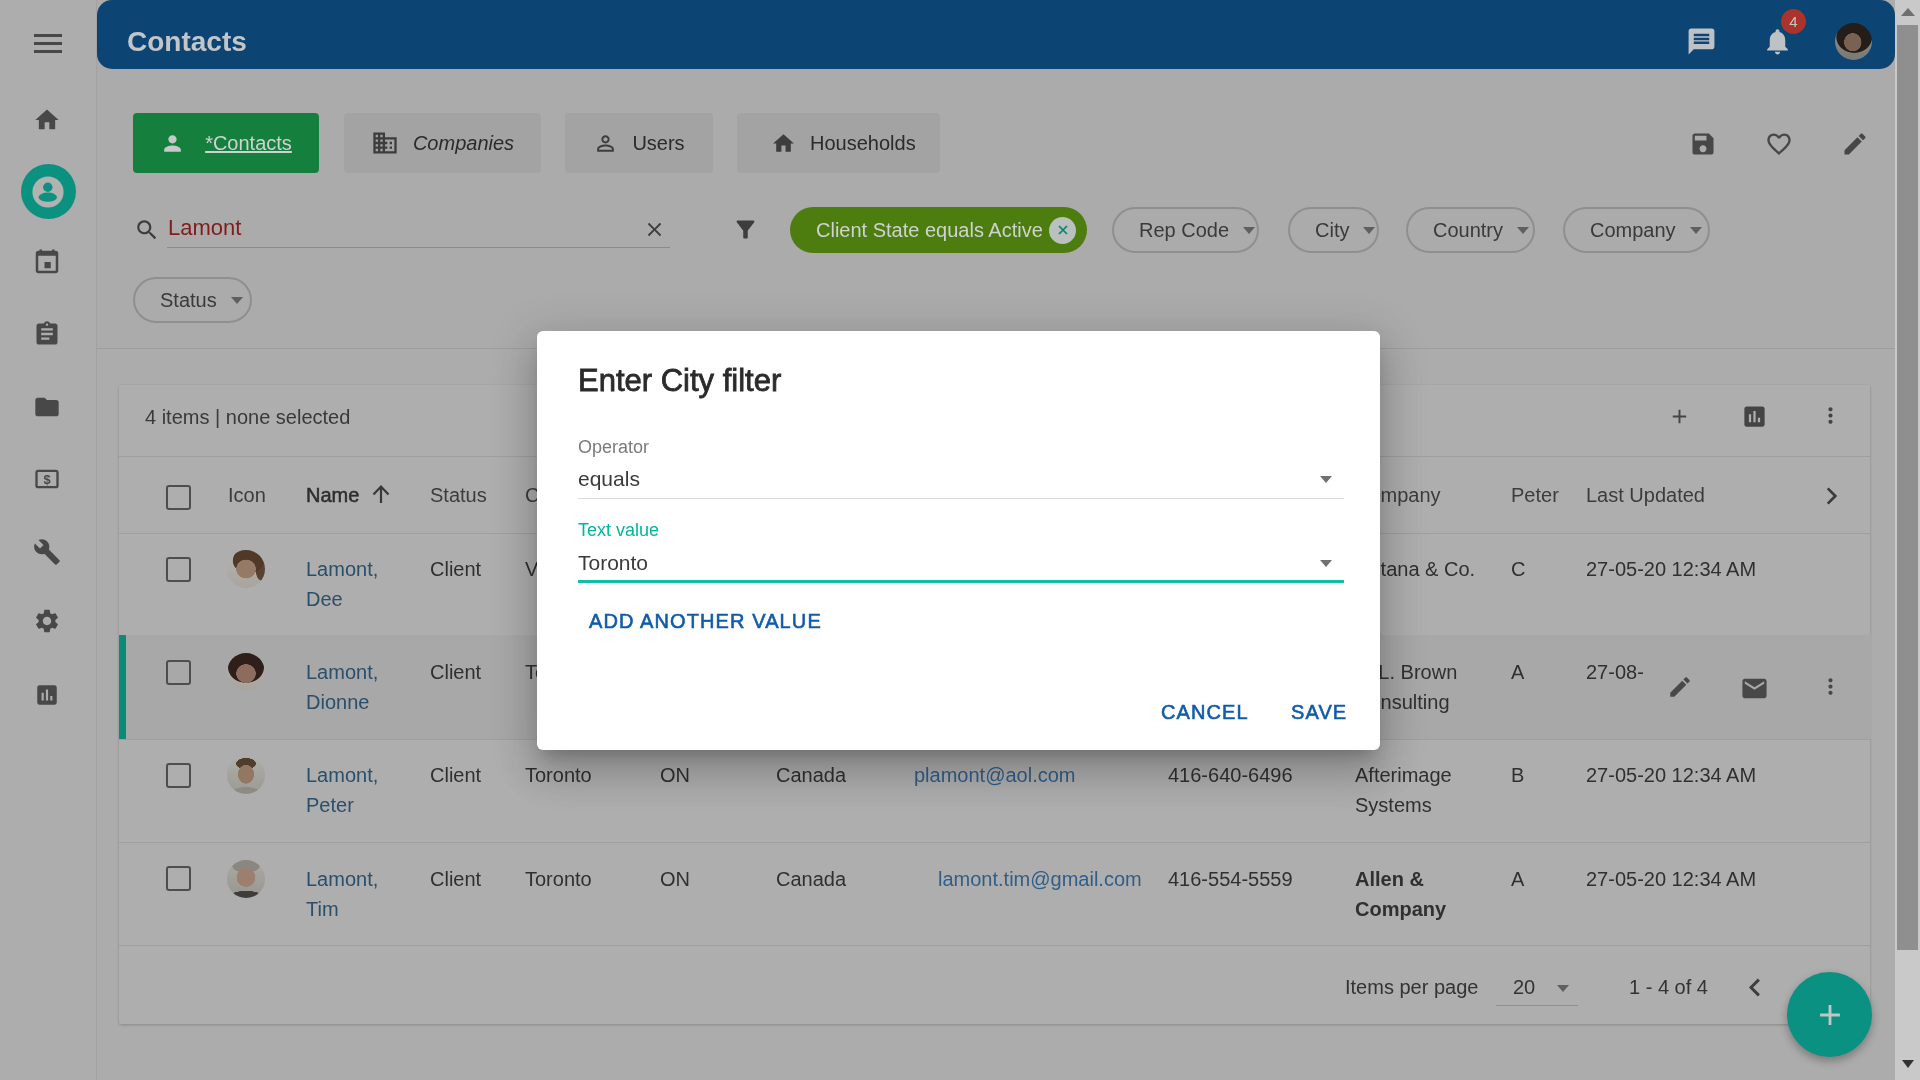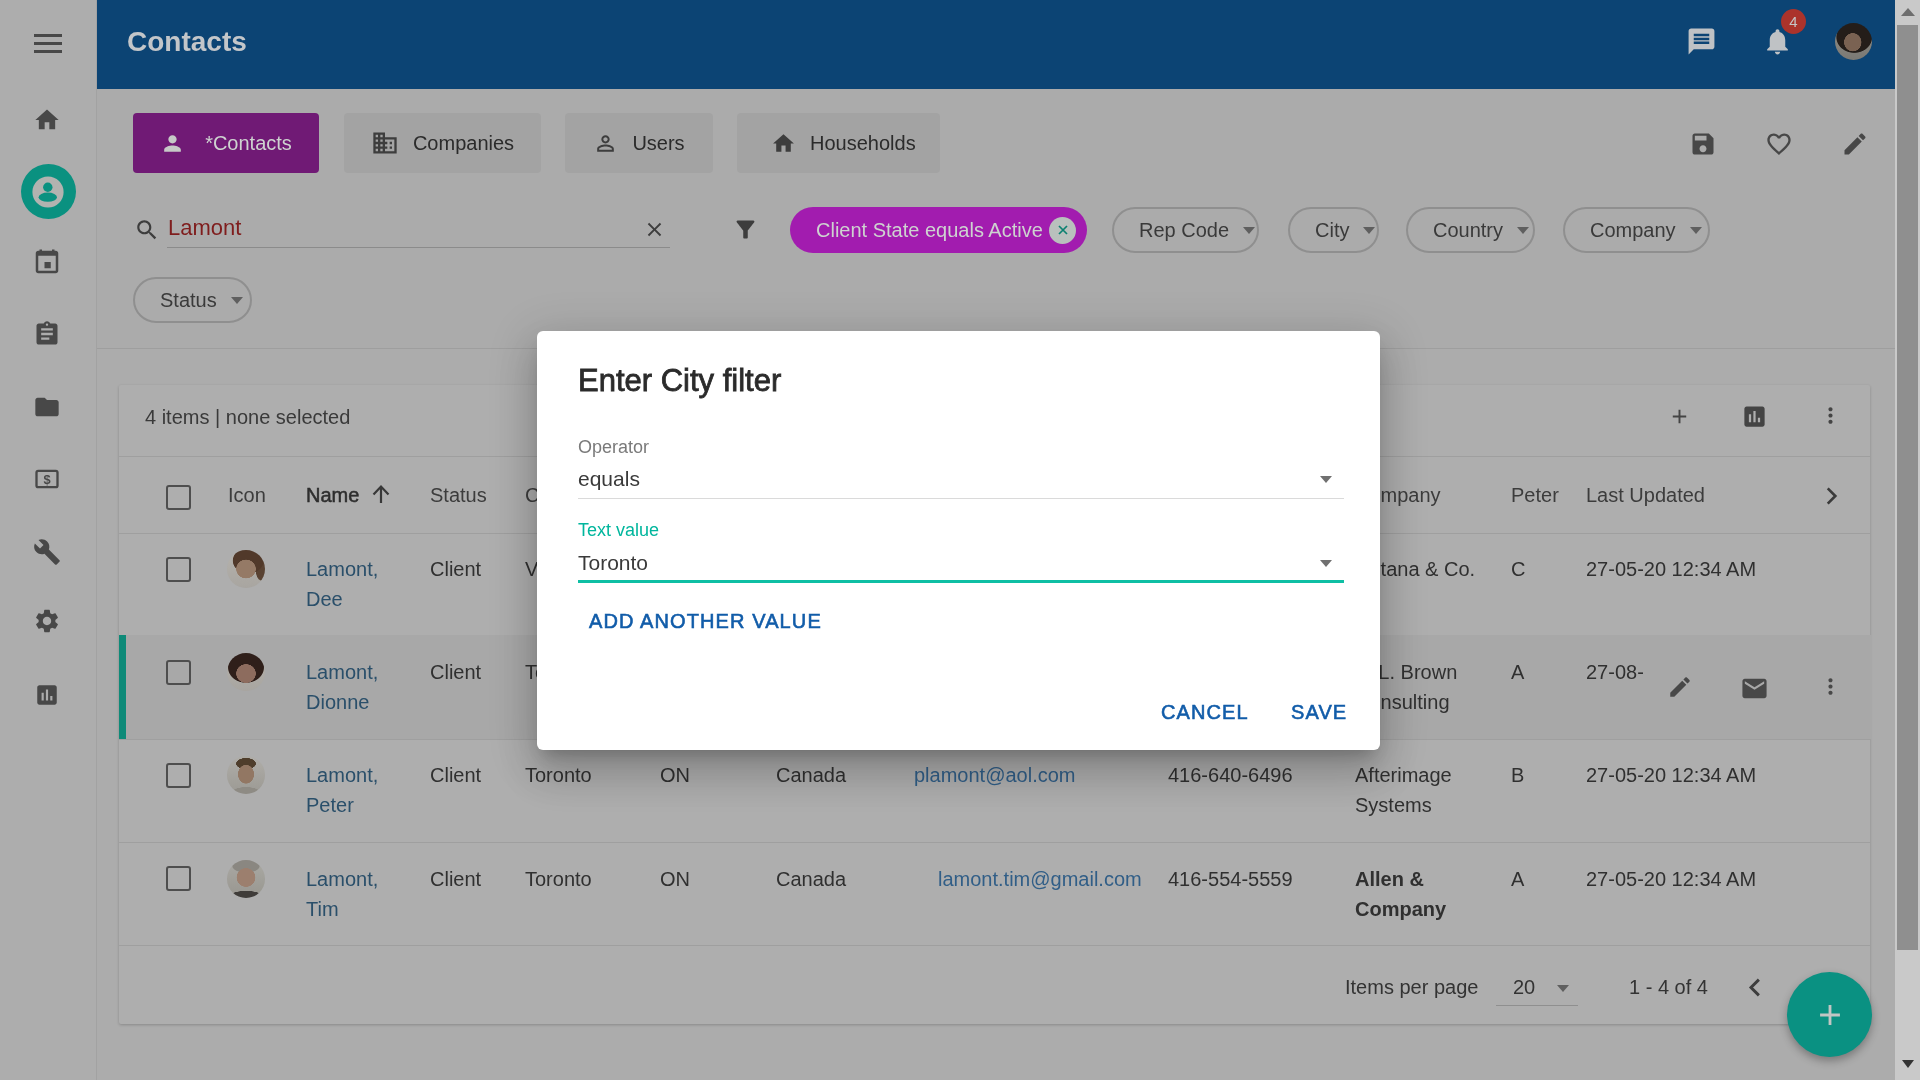--- a/index.html
+++ b/index.html
@@ -4,21 +4,21 @@
 <style>
 * { margin:0; padding:0; box-sizing:border-box; }
 html,body { width:1920px; height:1080px; overflow:hidden; }
 body { font-family:"Liberation Sans", sans-serif; background:#ababab; position:relative; }
 .abs { position:absolute; }
 svg { display:block; }
 
 #sidebar { left:0; top:0; width:97px; height:1080px; background:#adadad; border-right:1px solid #a2a2a2; z-index:2; }
 .sideic { position:absolute; left:33px; width:28px; height:28px; }
 
-#topbar { left:97px; top:0; width:1798px; height:89px; background:#0c4474; z-index:2; }
+#topbar { left:97px; top:0; width:1798px; height:69px; background:#0c4474; z-index:2;border-radius:15px; }
 #title { position:absolute; left:30px; top:26px; font-size:28px; font-weight:700; color:#c3c6c9; letter-spacing:0px; }
 
 #sb-track { left:1895px; top:0; width:25px; height:1080px; background:#c9c9c9; z-index:50; }
 #sb-thumb { position:absolute; left:2px; top:25px; width:21px; height:925px; background:#8f8f8f; }
 
 .tabbtn { position:absolute; top:113px; height:60px; border-radius:4px; display:flex; align-items:center; justify-content:center; gap:14px; font-size:20px; }
 
 .pill { position:absolute; height:46px; border-radius:23px; display:flex; align-items:center; font-size:20px; }
 .opill { border:2px solid #8f8f8f; color:#3a3a3a; }
 
@@ -100,27 +100,27 @@
 
   <div style="position:absolute; left:1738px; top:23px; width:37px; height:37px; border-radius:50%; background: radial-gradient(ellipse 40% 42% at 48% 52%, #7a6252 0 57%, rgba(0,0,0,0) 60%), radial-gradient(ellipse 84% 74% at 52% 38%, #241d19 0 56%, rgba(0,0,0,0) 59%), linear-gradient(#908e86, #7b7974);"></div>
 </div>
 
 <div class="abs" id="sb-track">
   <div id="sb-thumb"></div>
   <div style="position:absolute; left:6px; top:8px; width:0; height:0; border-left:7px solid transparent; border-right:7px solid transparent; border-bottom:8px solid #6e6e6e;"></div>
   <div style="position:absolute; left:7px; top:1060px; width:0; height:0; border-left:6px solid transparent; border-right:6px solid transparent; border-top:8px solid #333333;"></div>
 </div>
 
-<div class="tabbtn" style="left:133px; width:186px; background:#701a75; color:#ced3d0; gap:20px;">
+<div class="tabbtn" style="left:133px; width:186px; background:#15803d; color:#ced3d0; gap:20px;text-decoration:underline;">
   <svg width="25" height="25" viewBox="0 0 24 24" fill="#c6c9c7">
       <path d="M12 12c2.21 0 4-1.79 4-4s-1.79-4-4-4-4 1.79-4 4 1.79 4 4 4zm0 2c-2.67 0-8 1.34-8 4v2h16v-2c0-2.66-5.33-4-8-4z"></path>
     </svg>
   <span>*Contacts</span>
 </div>
-<div class="tabbtn" style="left:344px; width:197px; background:#a3a3a3; color:#2b2b2b;">
+<div class="tabbtn" style="left:344px; width:197px; background:#a3a3a3; color:#2b2b2b;font-style:italic;">
   <svg width="28" height="28" viewBox="0 0 24 24" fill="#3d3d3d">
       <path d="M12 7V3H2v18h20V7H12zM6 19H4v-2h2v2zm0-4H4v-2h2v2zm0-4H4V9h2v2zm0-4H4V5h2v2zm4 12H8v-2h2v2zm0-4H8v-2h2v2zm0-4H8V9h2v2zm0-4H8V5h2v2zm10 12h-8v-2h2v-2h-2v-2h2v-2h-2V9h8v10zm-2-8h-2v2h2v-2zm0 4h-2v2h2v-2z"></path>
     </svg>
   <span>Companies</span>
 </div>
 <div class="tabbtn" style="left:565px; width:148px; background:#a3a3a3; color:#2b2b2b;">
   <svg width="25" height="25" viewBox="0 0 24 24" fill="#3d3d3d">
       <path d="M12 5.9c1.16 0 2.1.94 2.1 2.1s-.94 2.1-2.1 2.1S9.9 9.16 9.9 8s.94-2.1 2.1-2.1m0 9c2.97 0 6.1 1.46 6.1 2.1v1.1H5.9V17c0-.64 3.13-2.1 6.1-2.1M12 4C9.79 4 8 5.79 8 8s1.79 4 4 4 4-1.79 4-4-1.79-4-4-4zm0 9c-2.67 0-8 1.34-8 4v3h16v-3c0-2.66-5.33-4-8-4z"></path>
     </svg>
   <span>Users</span>
@@ -147,21 +147,21 @@
   </svg>
 <div class="abs" style="left:168px; top:215px; font-size:22px; color:#7f1d1d;">Lamont</div>
 <div class="abs" style="left:167px; top:247px; width:503px; height:1px; background:#8b8b8b;"></div>
 <svg class="abs" style="left:643px; top:218px;" width="23" height="23" viewBox="0 0 24 24" fill="#3d3d3d">
     <path d="M19 6.41L17.59 5 12 10.59 6.41 5 5 6.41 10.59 12 5 17.59 6.41 19 12 13.41 17.59 19 19 17.59 13.41 12z"></path>
   </svg>
 <svg class="abs" style="left:732px; top:216px;" width="27" height="27" viewBox="0 0 24 24" fill="#3d3d3d">
     <path d="M4.25 5.61C6.27 8.2 10 13 10 13v6c0 .55.45 1 1 1h2c.55 0 1-.45 1-1v-6s3.72-4.8 5.74-7.39c.51-.66.04-1.61-.79-1.61H5.04c-.83 0-1.3.95-.79 1.61z"></path>
   </svg>
 
-<div class="pill" style="left:790px; top:207px; width:297px; background:#a21caf; color:#ced3d0; padding-left:26px;text-align:right;">
+<div class="pill" style="left:790px; top:207px; width:297px; background:#4d7c0f; color:#ced3d0; padding-left:26px;text-align:right;">
   <span>Client State equals Active</span>
   <div style="position:absolute; right:11px; top:9.5px; width:27px; height:27px; border-radius:50%; background:#b9c0bd; display:flex; align-items:center; justify-content:center;">
     <svg width="16" height="16" viewBox="0 0 24 24" fill="none" stroke="#0b8171" stroke-width="2.6">
         <path d="M6 6l12 12M18 6L6 18"></path>
       </svg>
   </div>
 </div>
 
 <div class="pill opill" style="left:1112px; top:207px; width:147px; padding-left:25px;">Rep Code<span style="margin-left:14px; width:0; height:0; border-left:6px solid transparent; border-right:6px solid transparent; border-top:7px solid #5f5f5f; display:inline-block;"></span></div>
 <div class="pill opill" style="left:1288px; top:207px; width:91px; padding-left:25px;">City<span style="margin-left:14px; width:0; height:0; border-left:6px solid transparent; border-right:6px solid transparent; border-top:7px solid #5f5f5f; display:inline-block;"></span></div>

